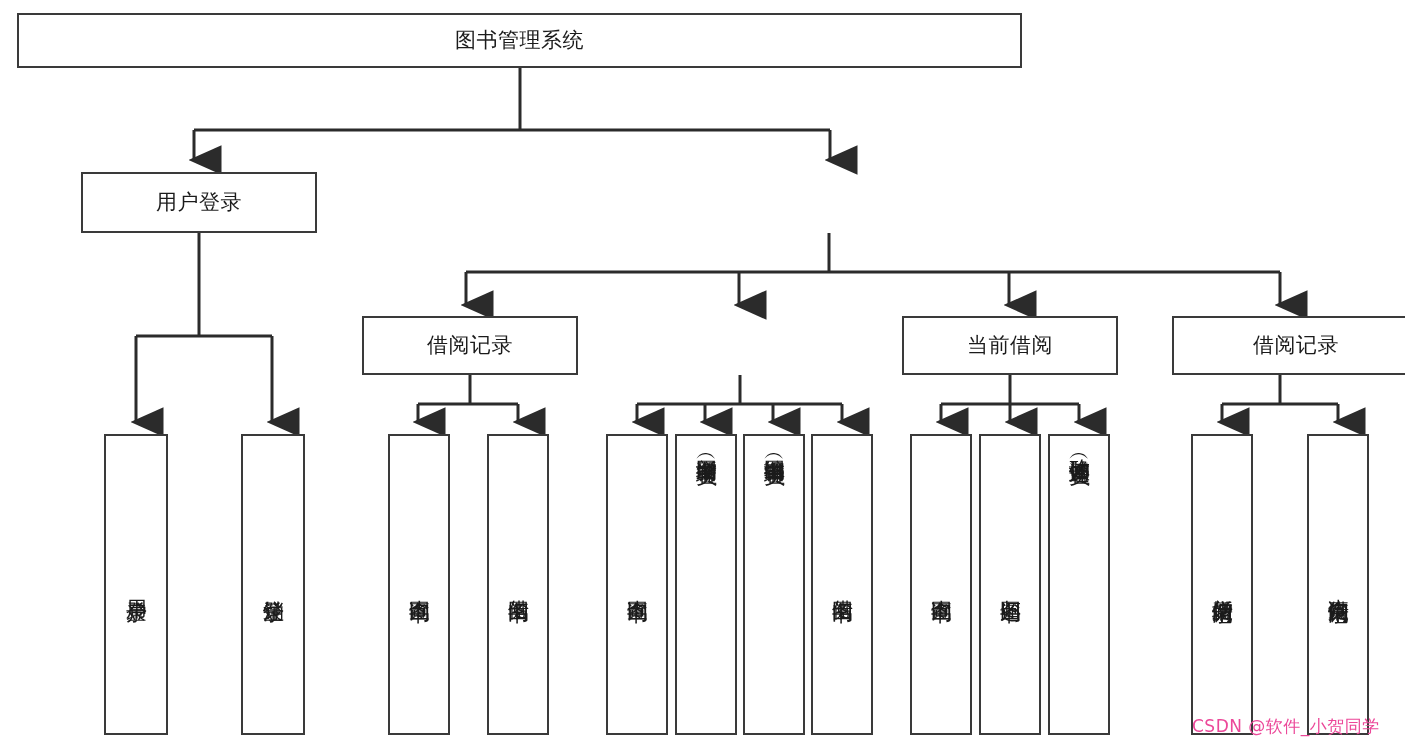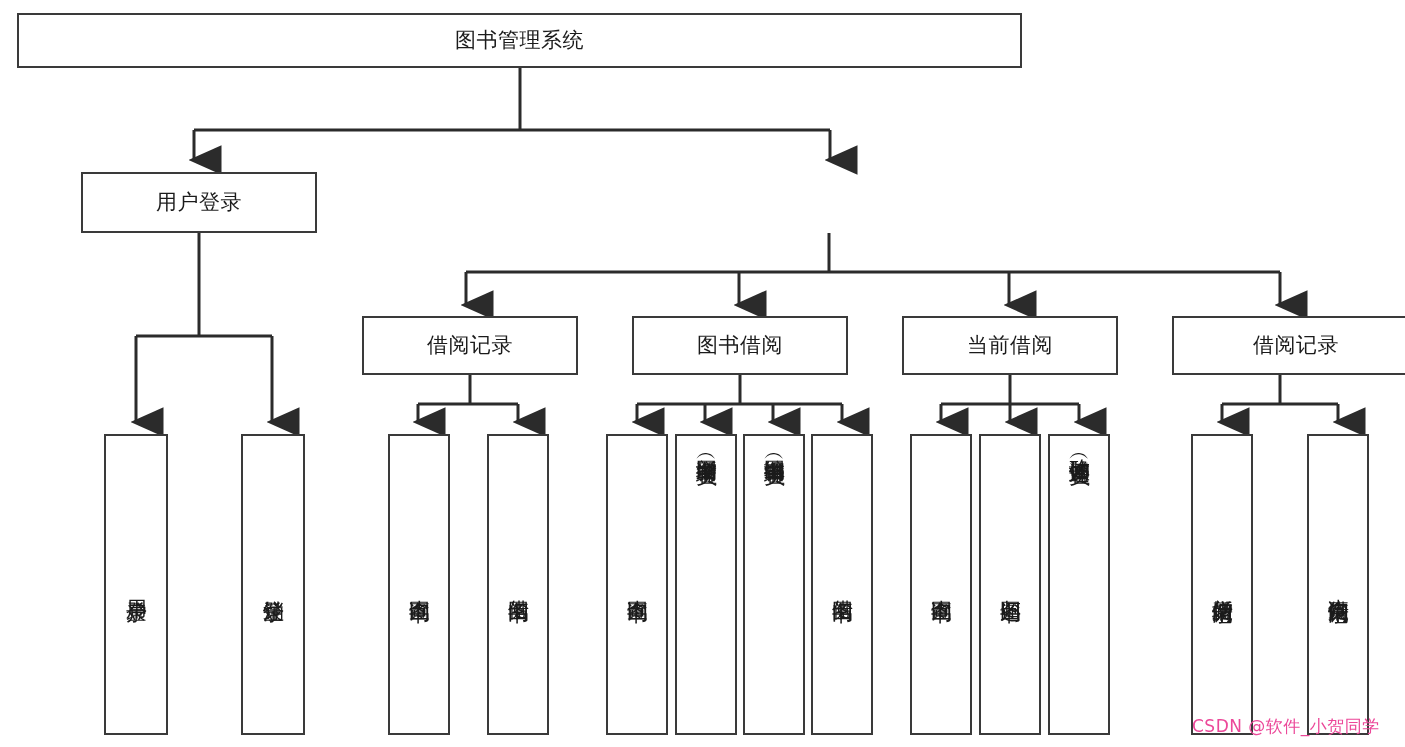--- a/index.html
+++ b/index.html
@@ -132,23 +132,20 @@
 
   <div class="node" style="left:81px; top:172px; width:236px; height:61px;">
     <span class="label">用户登录</span>
   </div>
 
 
   <div class="node" style="left:362px; top:316px; width:216px; height:59px;">
     <span class="label">借阅记录</span>
   </div>
 
-  <div class="node" style="left:632px; top:316px; width:216px; height:59px;">
-    <span class="label">图书借阅</span>
-  </div>
 
   <div class="node" style="left:902px; top:316px; width:216px; height:59px;">
     <span class="label">当前借阅</span>
   </div>
 
   <div class="node" style="left:1172px; top:316px; width:240px; height:59px;padding-left:8px;">
     <span class="label">借阅记录</span>
   </div>
 
   <div class="node leaf centered" style="left:104px; top:434px; width:64px; height:301px;">

